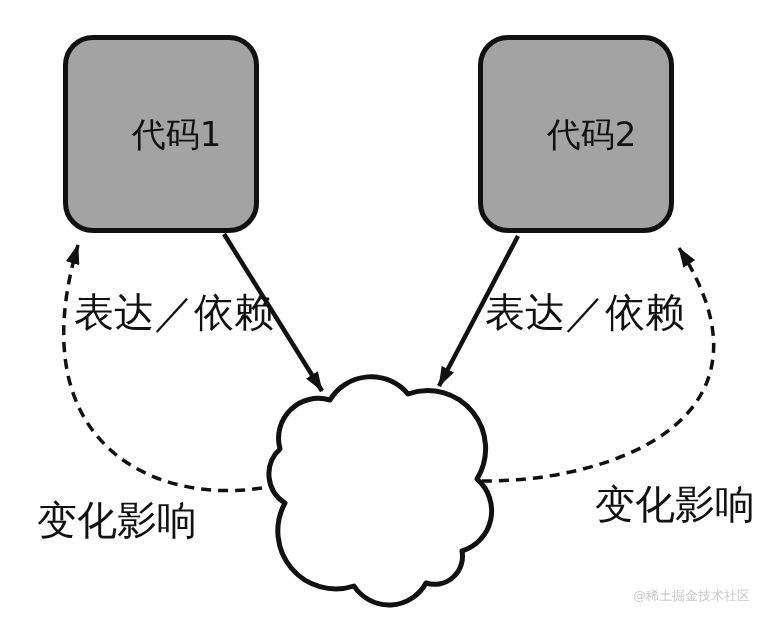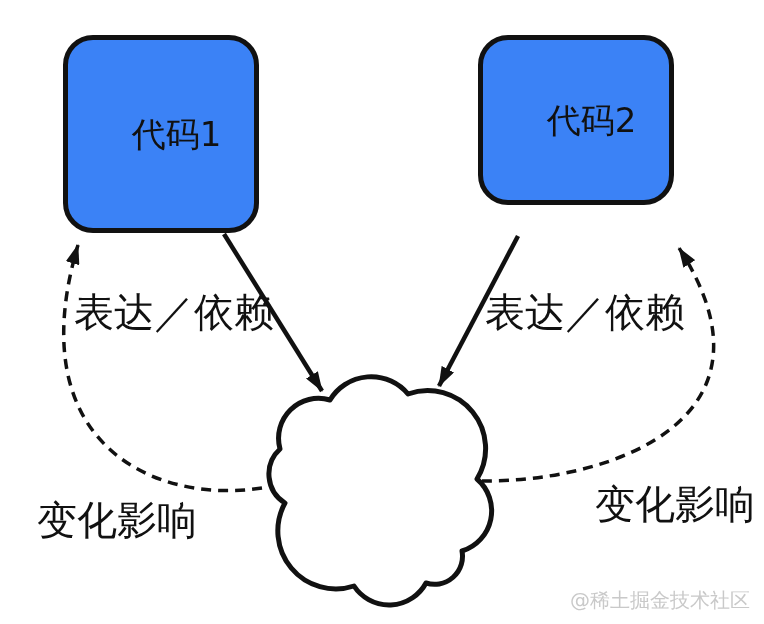--- a/index.html
+++ b/index.html
@@ -14,21 +14,21 @@
   }
   .layer {
     position: absolute;
     left: 0; top: 0;
   }
   .node {
     position: absolute;
     box-sizing: border-box;
     border: 5px solid #111111;
     border-radius: 30px;
-    background: #3b82f6;
+    background: #a3a3a3;
     display: flex;
     align-items: center;
     justify-content: center;
     padding-left: 31px;
   }
   .node-label {
     font-size: 34px;
     line-height: 1;
     white-space: nowrap;
   }
@@ -43,21 +43,21 @@
     position: absolute;
     transform: translate(-50%, -50%);
     font-size: 32px;
     line-height: 1;
     white-space: nowrap;
   }
   .watermark {
     position: absolute;
     right: 14px;
     top: 588px;
-    font-size: 20px;
+    font-size: 13px;
     line-height: 1.2;
     color: #c9c9c9;
     white-space: nowrap;
   }
   svg path.dashed {
     fill: none;
     stroke: #111111;
     stroke-width: 3.5;
     stroke-dasharray: 10 7;
   }
@@ -100,21 +100,21 @@
              Z"></path>
 
     <path class="solid" d="M 224 234 L 322 391" marker-end="url(#arrow)"></path>
     <path class="solid" d="M 518 236 L 439 386" marker-end="url(#arrow)"></path>
   </svg>
 
   <div class="node" style="left:63px; top:35px; width:196px; height:198px;">
     <span class="node-label">代码1</span>
   </div>
 
-  <div class="node" style="left:478px; top:35px; width:196px; height:170px;">
+  <div class="node" style="left:478px; top:35px; width:196px; height:198px;">
     <span class="node-label">代码2</span>
   </div>
 
 
   <div class="edge-label" style="left:174px; top:312px;">表达／依赖</div>
   <div class="edge-label" style="left:585px; top:312px;">表达／依赖</div>
   <div class="edge-label" style="left:117px; top:520px;">变化影响</div>
   <div class="edge-label" style="left:675px; top:504px;">变化影响</div>
 
   <div class="watermark">@稀土掘金技术社区</div>

